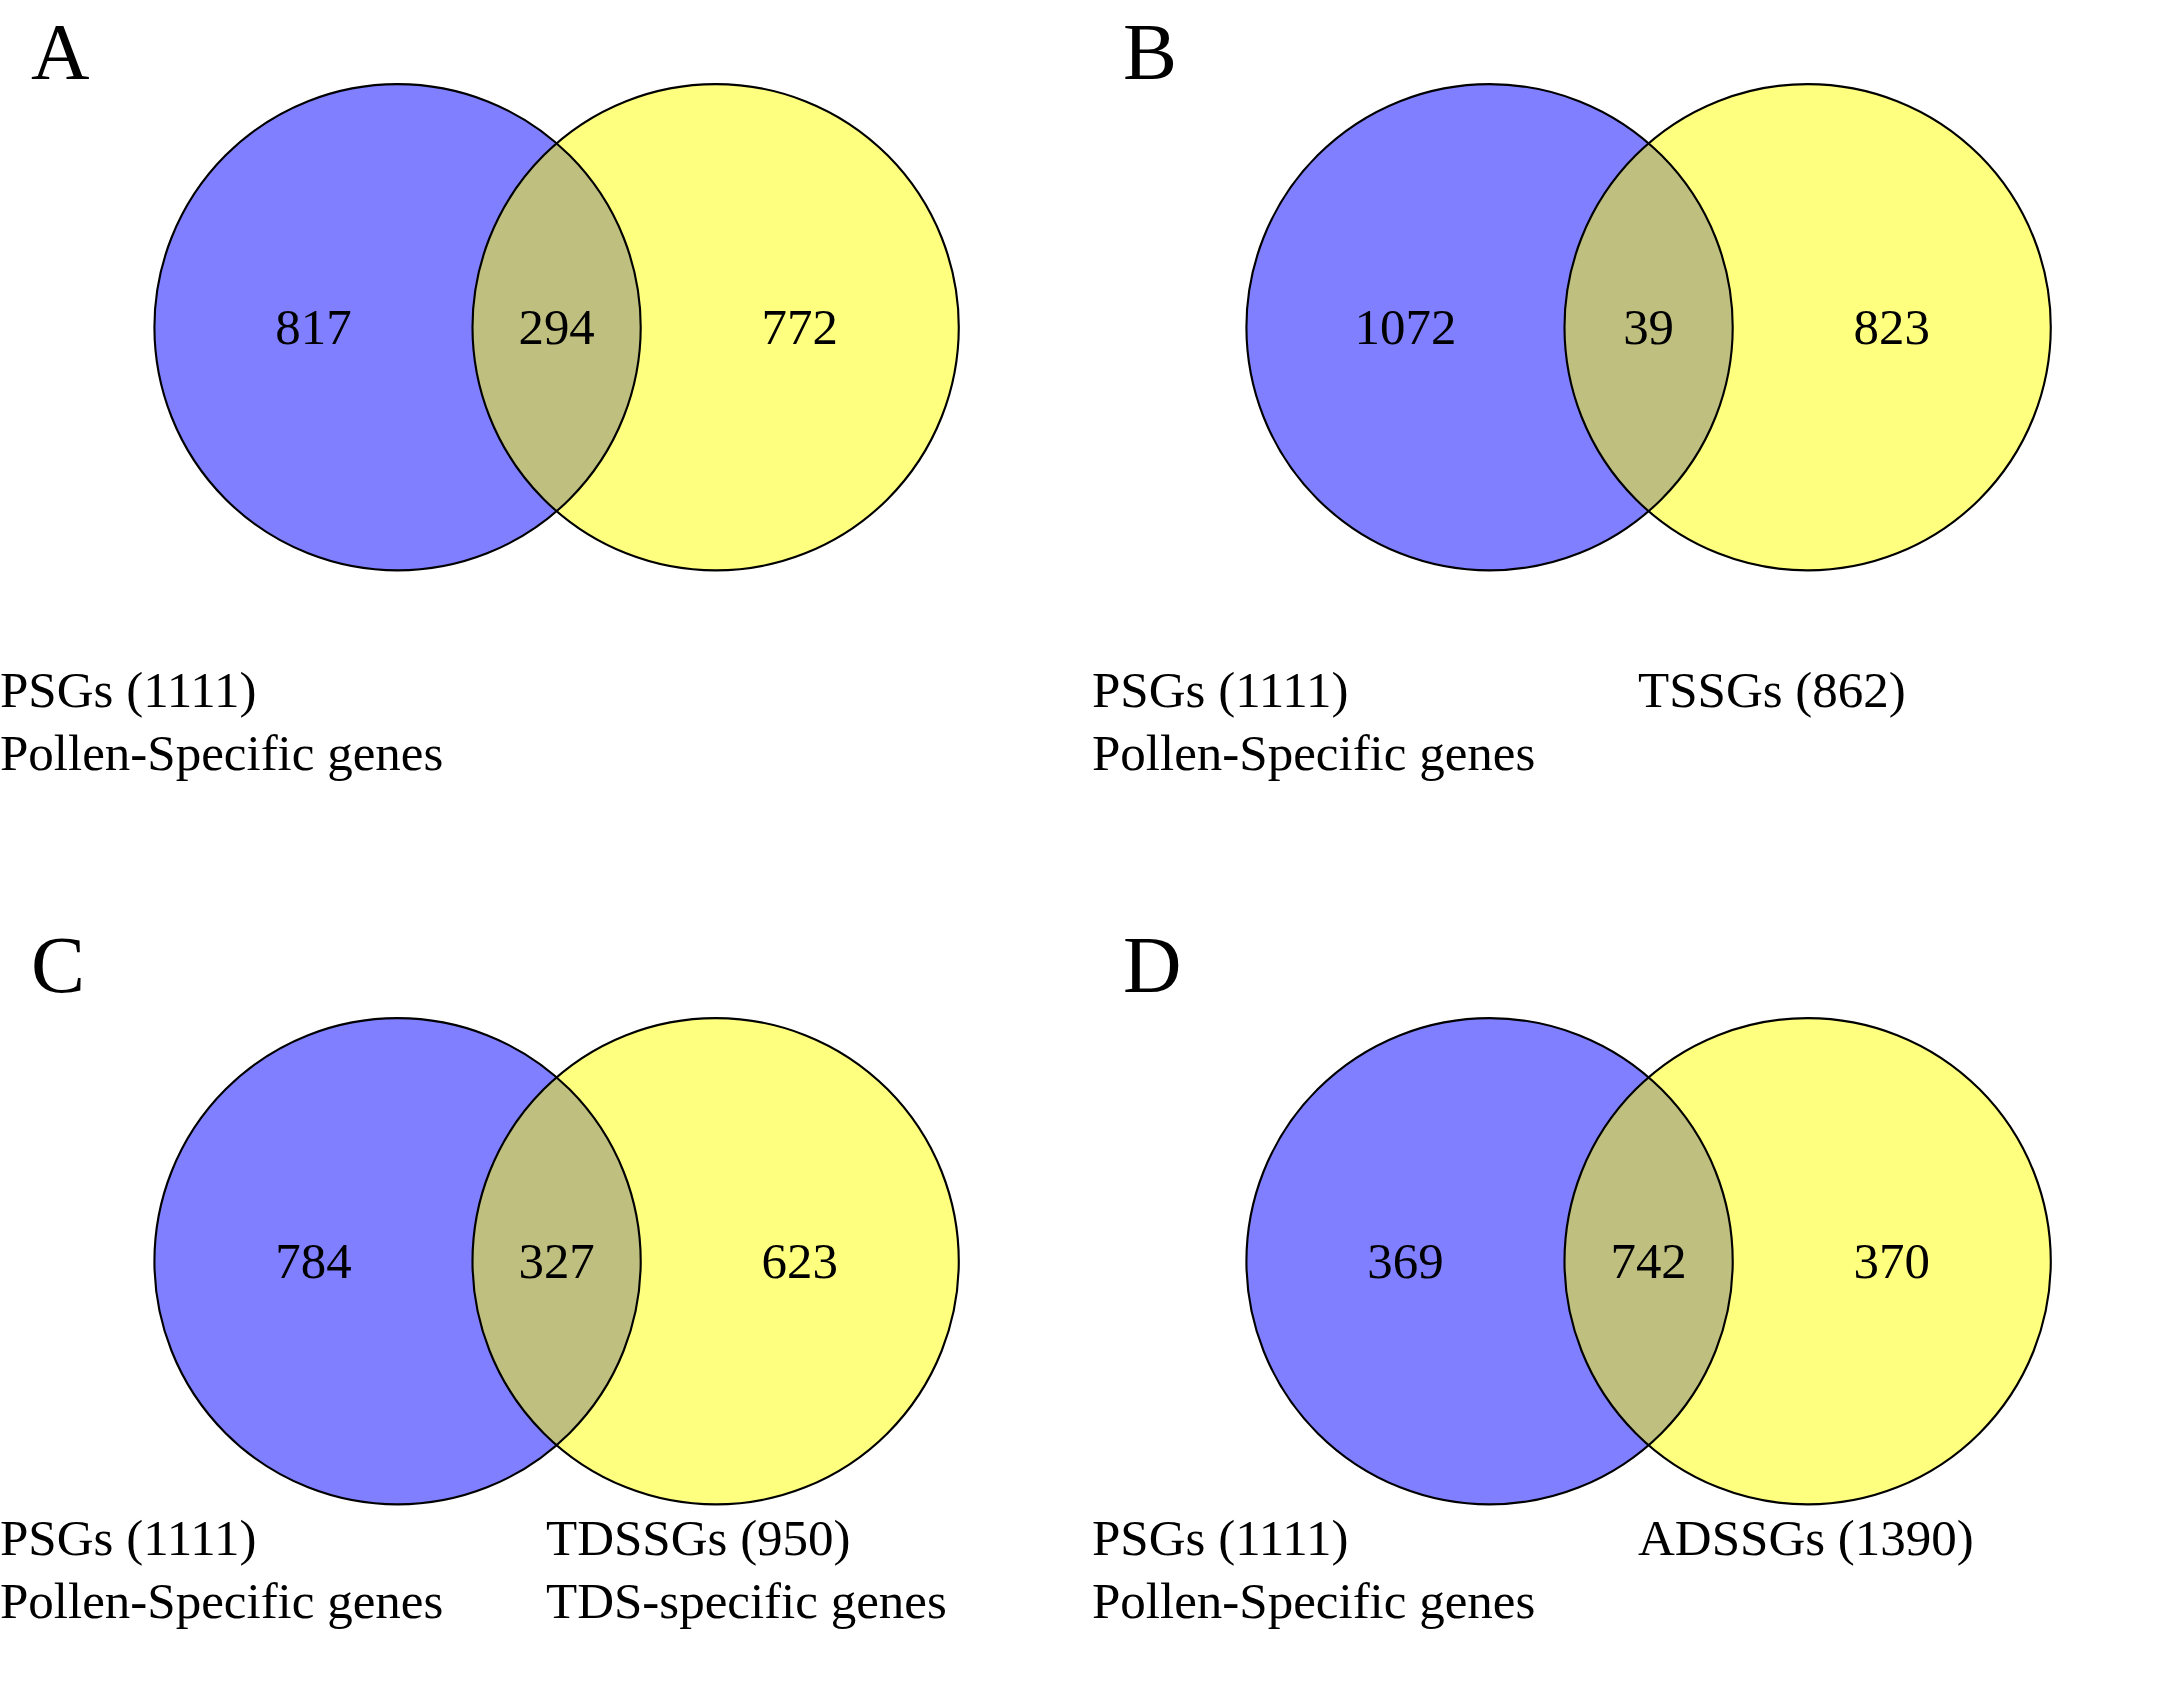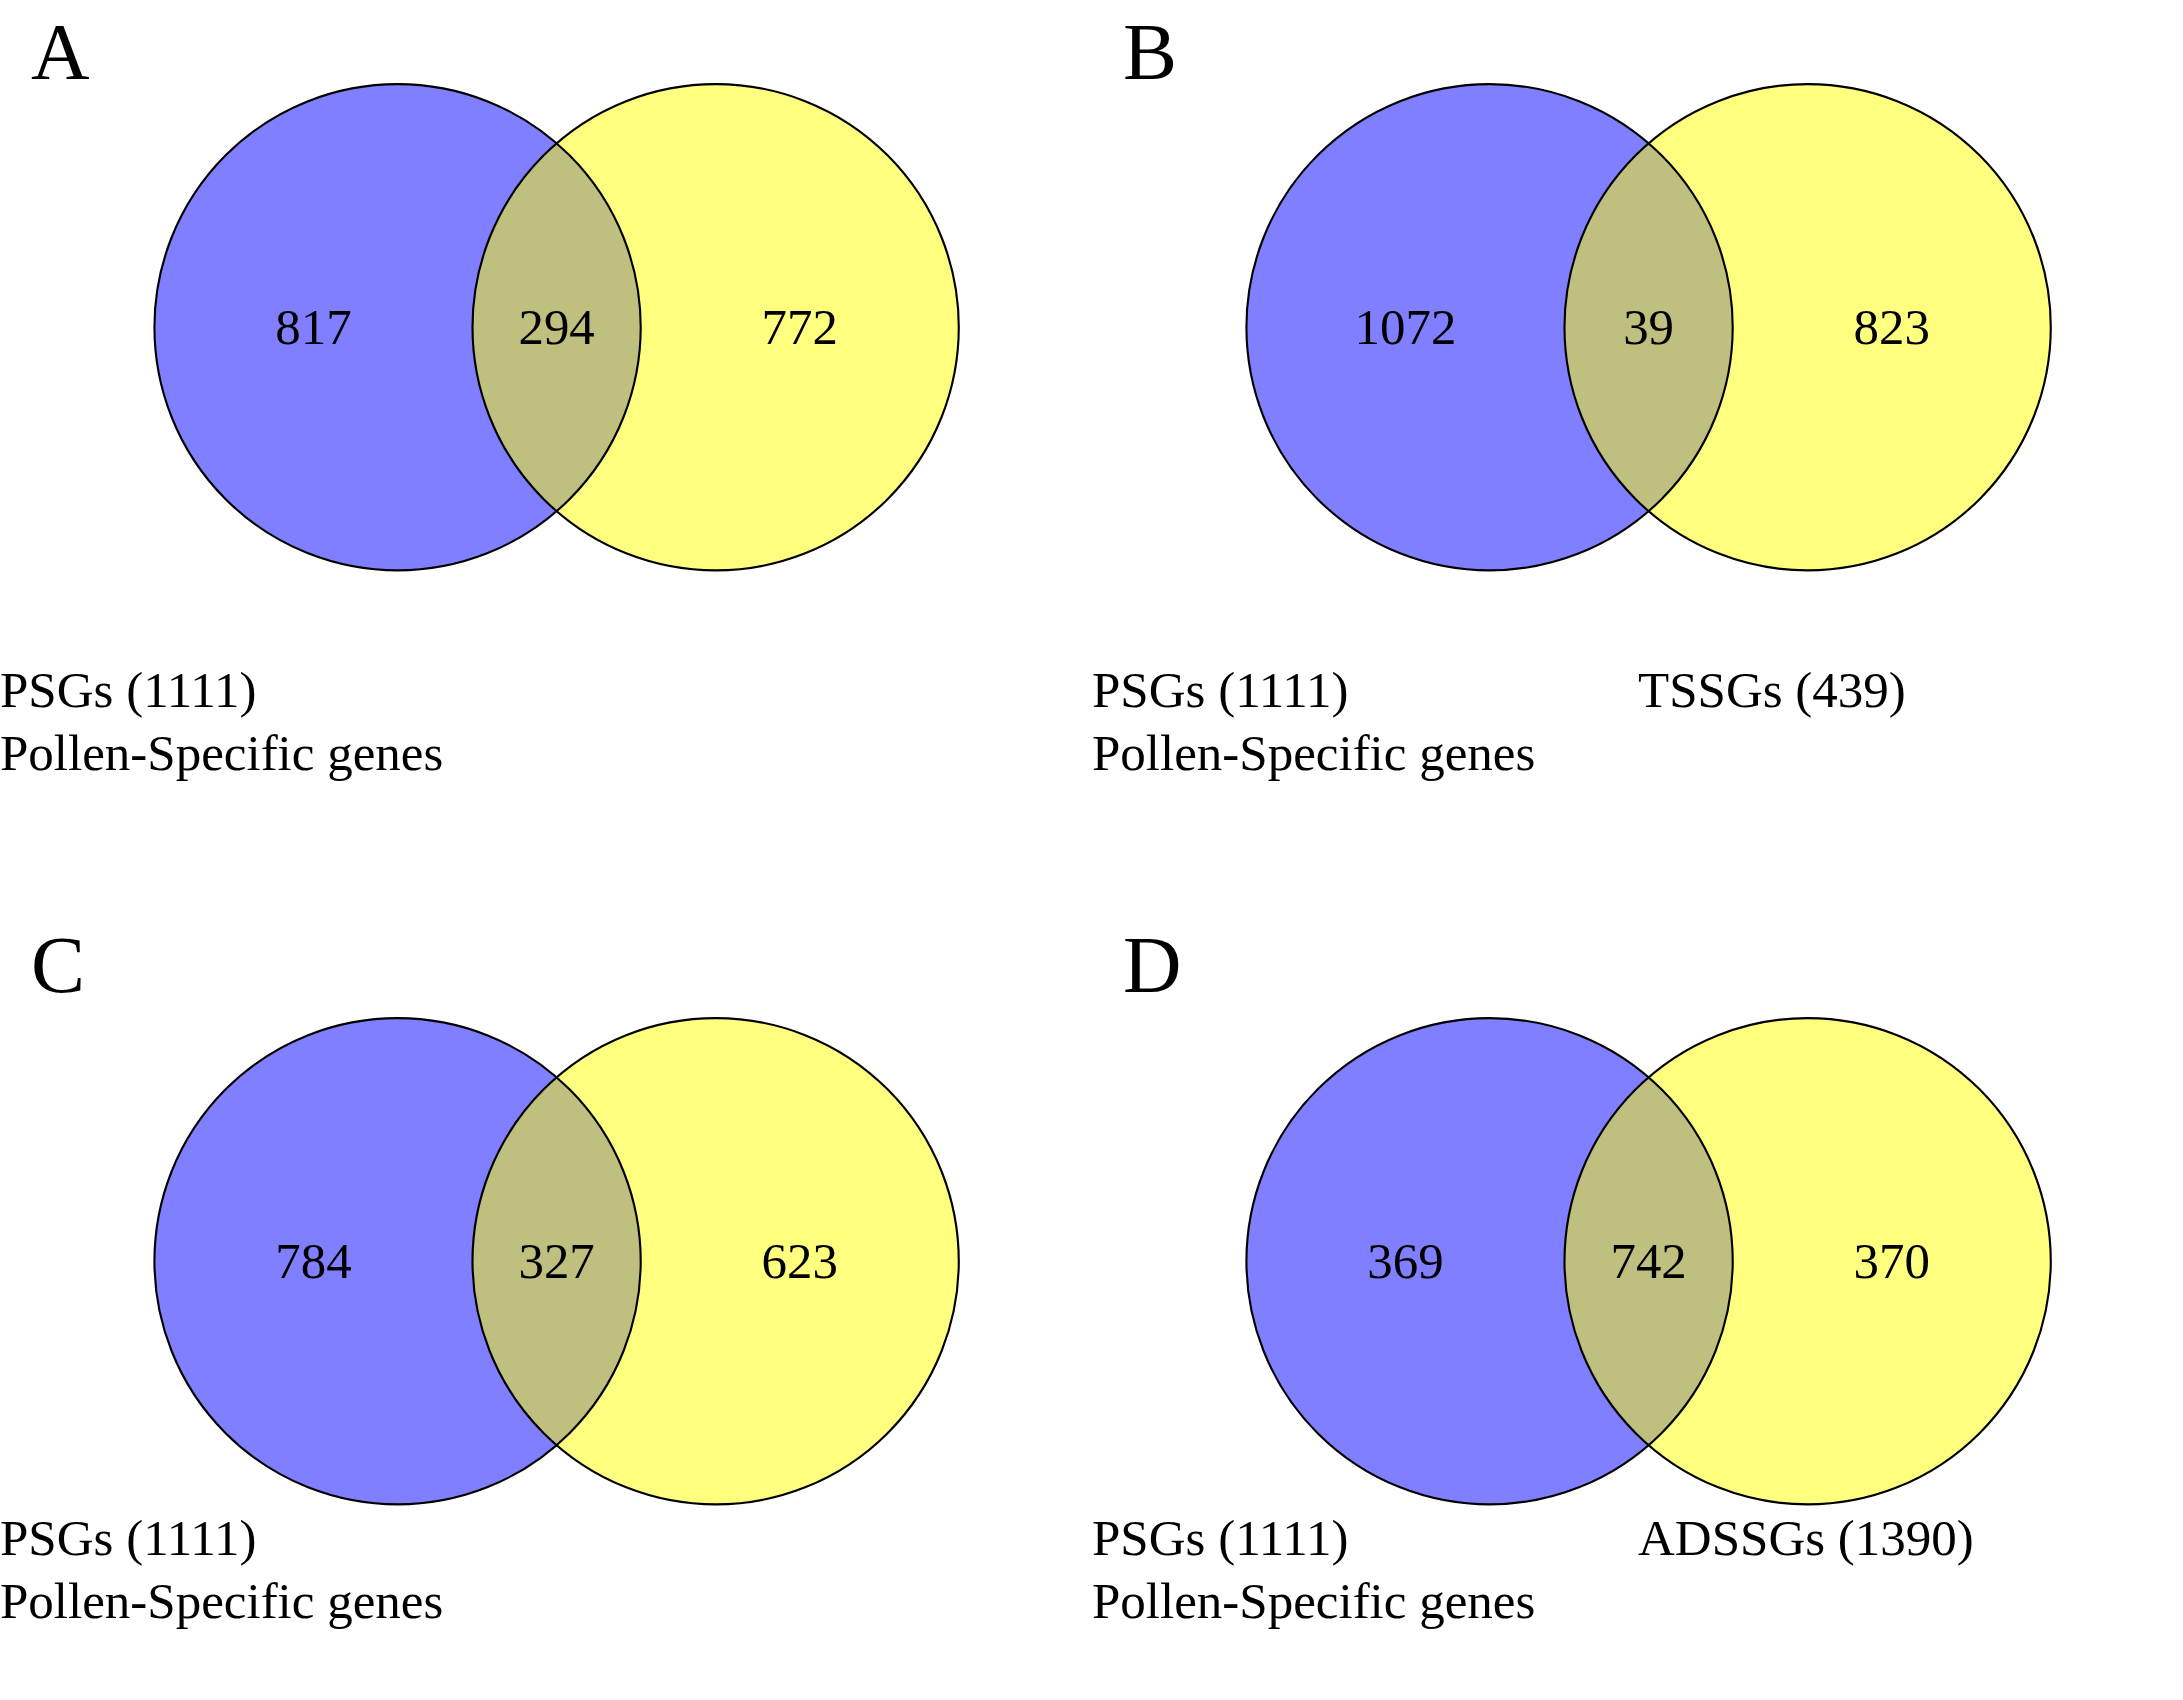--- a/index.html
+++ b/index.html
@@ -77,40 +77,44 @@
       <text x="443" y="463">1072</text>
       <text x="787" y="463">39</text>
       <text x="1131" y="463">823</text>
     </svg>
     <div class="set-labels">
       <div class="set-label">
         <div>PSGs (1111)</div>
         <div>Pollen-Specific genes</div>
       </div>
       <div class="set-label">
-        <div>TSSGs (439)</div>
+        <div>TSSGs (862)</div>
       </div>
     </div>
   </section>
 
   <section class="panel bottom-row">
     <div class="panel-letter">C</div>
     <svg class="venn-svg" viewBox="0 0 1544 880">
       <ellipse cx="562" cy="463" rx="344" ry="344" stroke="none" fill="rgba(0,0,255,0.5)"></ellipse>
       <ellipse cx="1012" cy="463" rx="344" ry="344" stroke="none" fill="rgba(255,255,0,0.5)"></ellipse>
       <ellipse cx="562" cy="463" rx="344" ry="344" fill="none" stroke="#000000" stroke-width="3"></ellipse>
       <ellipse cx="1012" cy="463" rx="344" ry="344" fill="none" stroke="#000000" stroke-width="3"></ellipse>
       <text x="443" y="463">784</text>
       <text x="787" y="463">327</text>
       <text x="1131" y="463">623</text>
     </svg>
     <div class="set-labels">
       <div class="set-label">
         <div>PSGs (1111)</div>
         <div>Pollen-Specific genes</div>
+      </div>
+      <div class="set-label">
+        <div>TDSSGs (950)</div>
+        <div>TDS-specific genes</div>
       </div>
     </div>
   </section>
 
   <section class="panel bottom-row">
     <div class="panel-letter">D</div>
     <svg class="venn-svg" viewBox="0 0 1544 880">
       <ellipse cx="562" cy="463" rx="344" ry="344" stroke="none" fill="rgba(0,0,255,0.5)"></ellipse>
       <ellipse cx="1012" cy="463" rx="344" ry="344" stroke="none" fill="rgba(255,255,0,0.5)"></ellipse>
       <ellipse cx="562" cy="463" rx="344" ry="344" fill="none" stroke="#000000" stroke-width="3"></ellipse>

